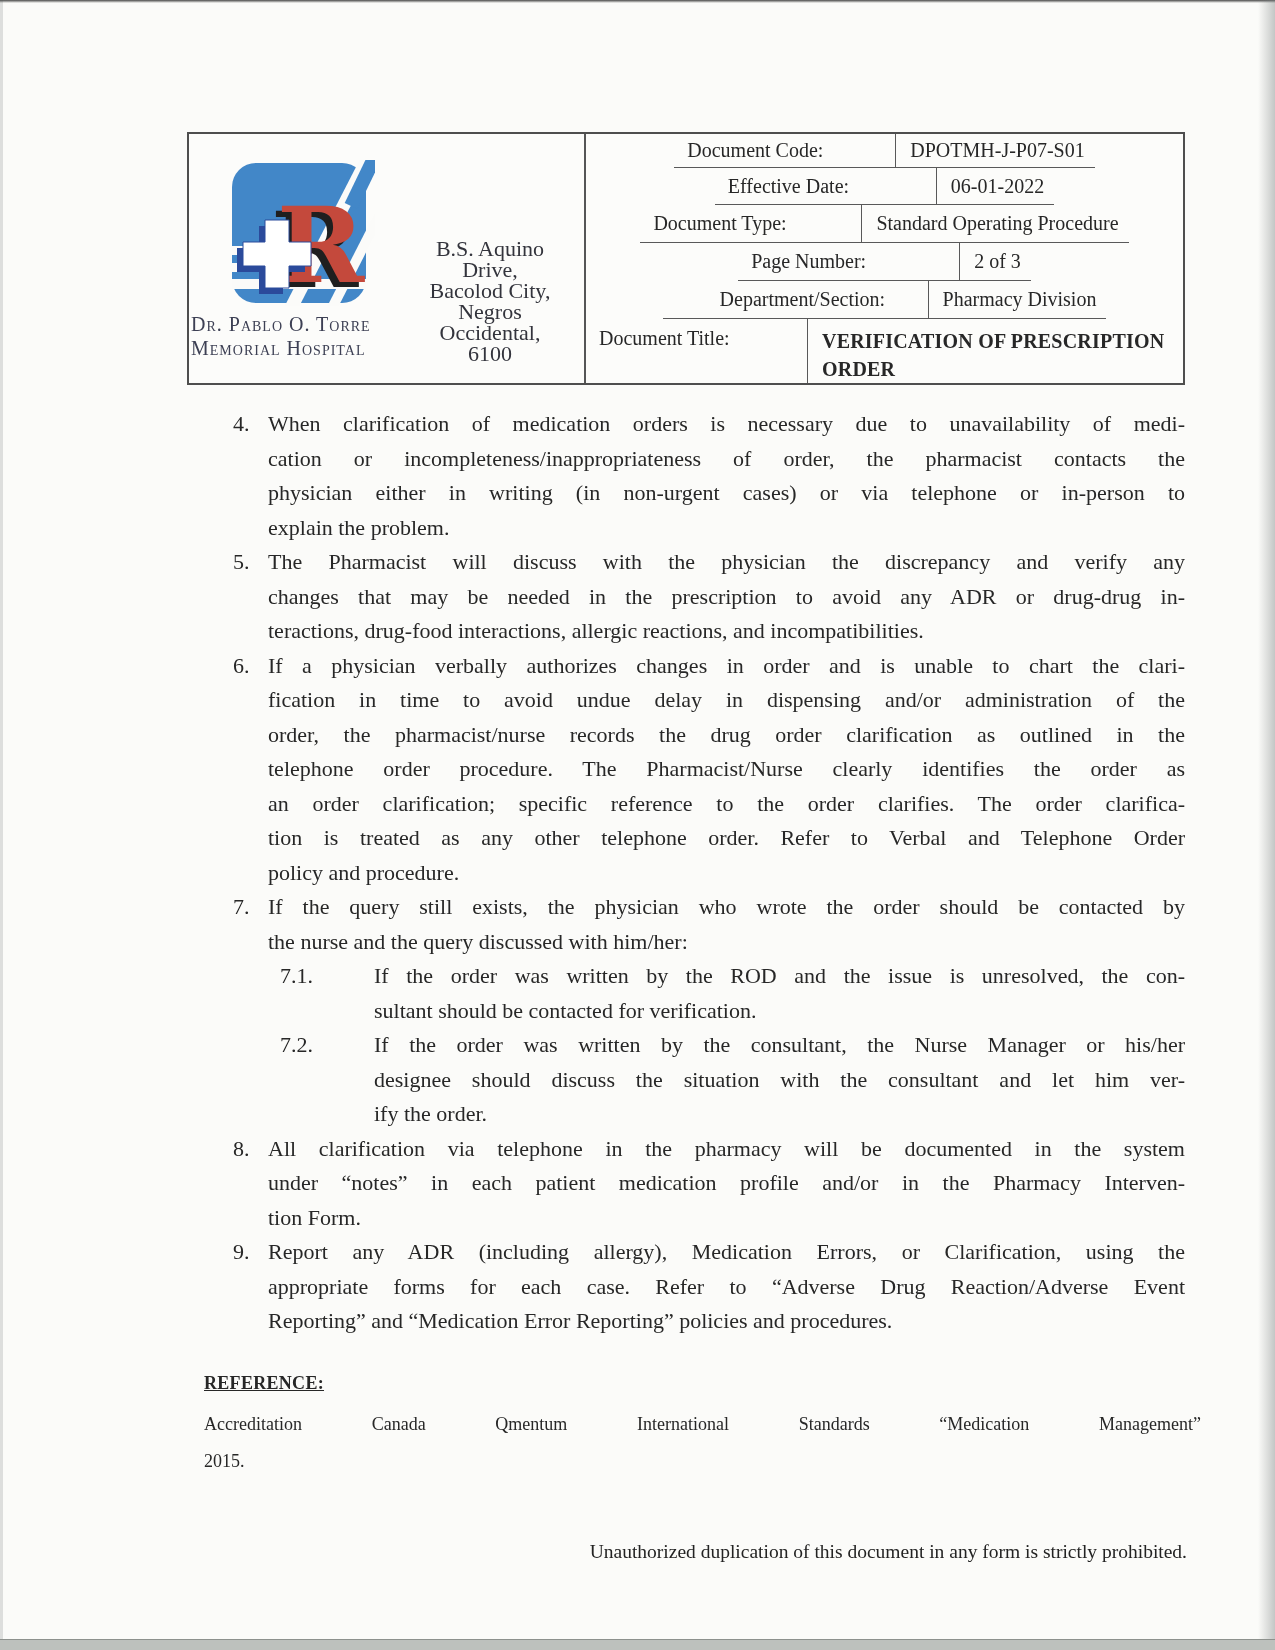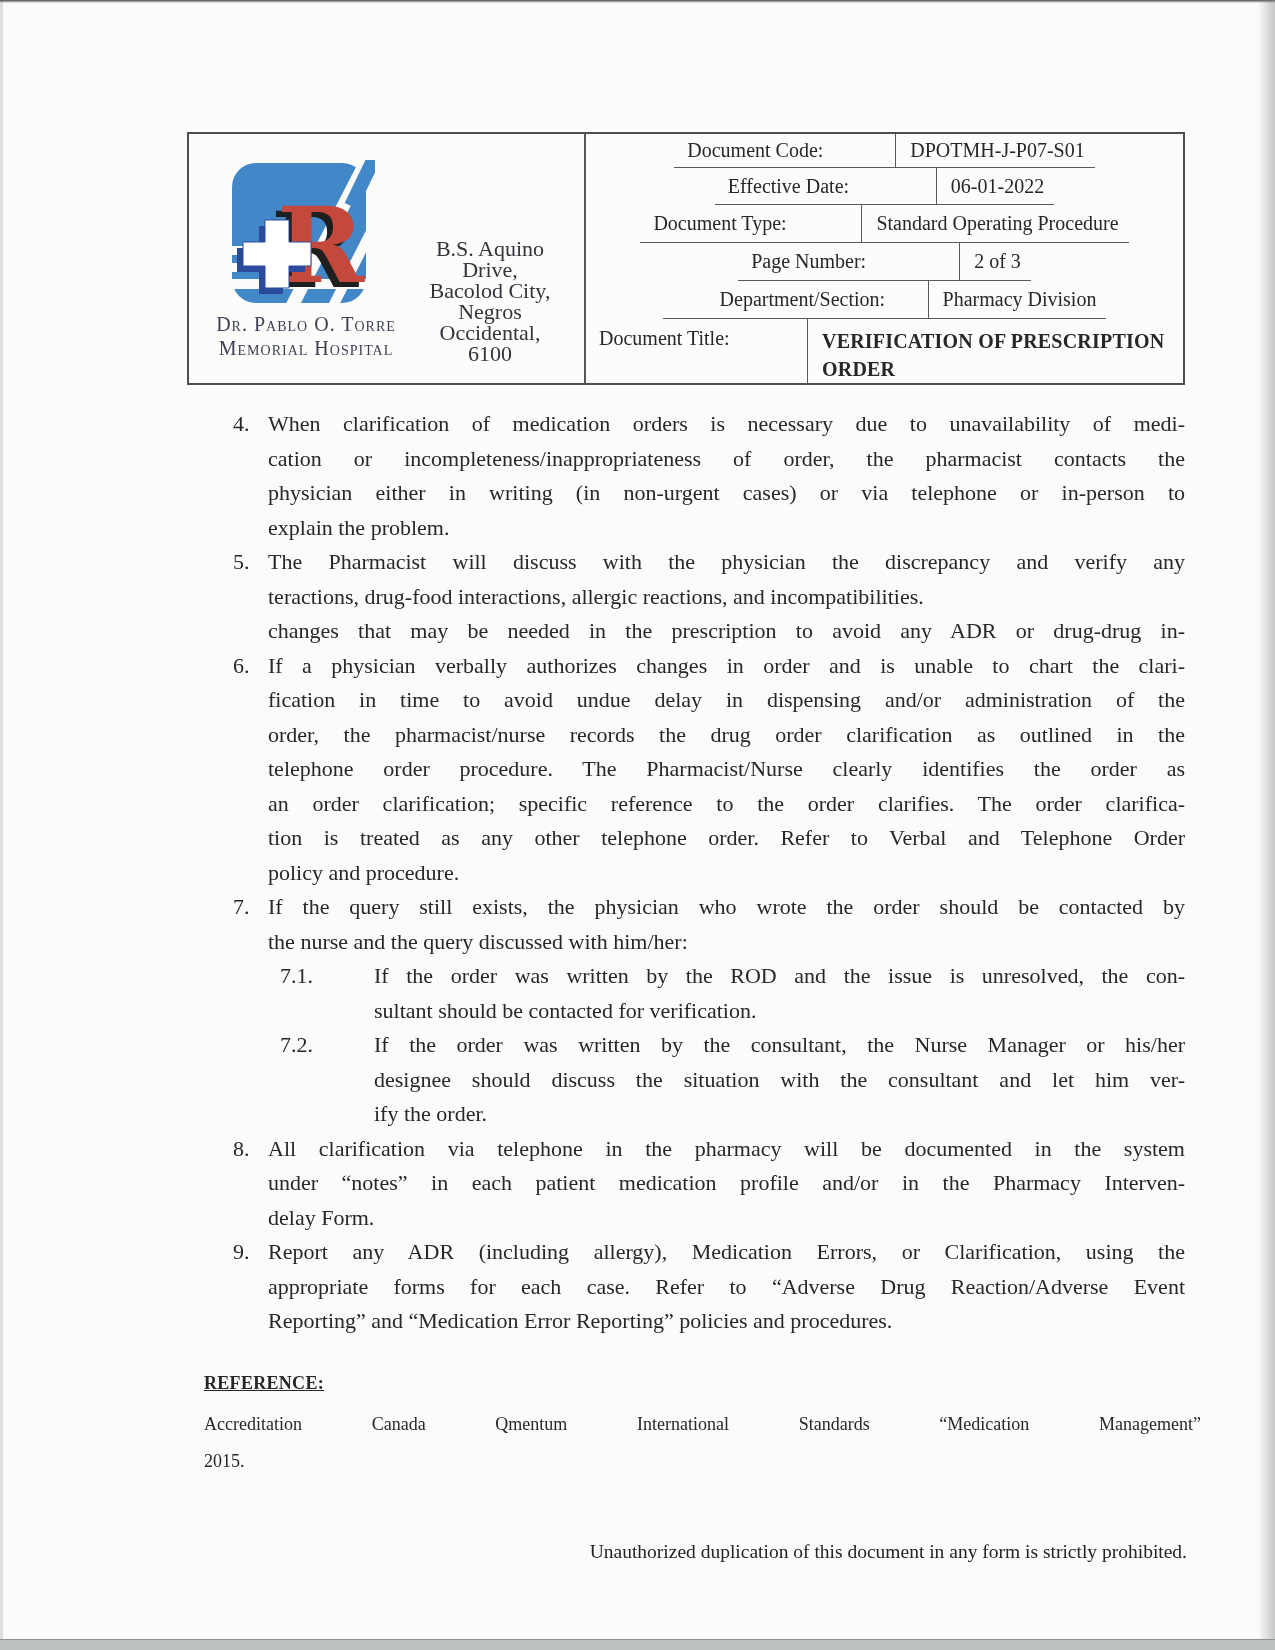--- a/index.html
+++ b/index.html
@@ -16,21 +16,21 @@
   .edge-right  { position:absolute; left:1258px; top:0; width:17px; height:100%;
                  background:linear-gradient(to right, rgba(120,126,126,0), rgba(120,126,126,.42)); }
   .edge-bottom { position:absolute; left:0; top:1639px; width:100%; height:11px;
                  background:#bdc1bd; border-top:1px solid #8d918d; }
 
   
   .htable { position:absolute; left:187px; top:132px; width:998px; height:253px;
             border:2px solid #4e4e4e; box-sizing:border-box; display:flex; background:#fcfcfa; }
   .logo-cell { width:397px; position:relative; border-right:2px solid #565656; box-sizing:border-box; }
   .logo-svg { position:absolute; left:38px; top:26px; }
-  .hosp-name { position:absolute; left:2px; top:178px; width:230px; text-align:center;
+  .hosp-name { position:absolute; left:2px; top:178px; width:230px; text-align:left;
                font-variant:small-caps; font-size:20px; line-height:24px; letter-spacing:1px;
                color:#3d4054; }
   .address { position:absolute; left:226px; top:104px; width:150px; text-align:center;
              font-size:22px; line-height:21px; color:#33343c; }
   .rows-col { flex:1; display:flex; flex-direction:column;align-items:center; }
   .trow { display:flex; border-bottom:1.5px solid #595959; box-sizing:border-box; }
   .rows-col > div:nth-of-type(1) { height:34px; }
   .rows-col > div:nth-of-type(2) { height:37px; }
   .rows-col > div:nth-of-type(3) { height:38px; }
   .rows-col > div:nth-of-type(4) { height:38px; }
@@ -152,23 +152,23 @@
             <div class="pline last">explain the problem.</div>
           </div>
       </div>
 
       <div class="pitem main">
         <span class="num">5.</span>
         <div class="plines">
 
             <div class="pline">The Pharmacist will discuss with the physician the discrepancy and verify any</div>
 
+            <div class="pline">changes that may be needed in the prescription to avoid any ADR or drug-drug in-</div>
+
             <div class="pline last">teractions, drug-food interactions, allergic reactions, and incompatibilities.</div>
-
-            <div class="pline">changes that may be needed in the prescription to avoid any ADR or drug-drug in-</div>
           </div>
       </div>
 
       <div class="pitem main">
         <span class="num">6.</span>
         <div class="plines">
 
             <div class="pline">If a physician verbally authorizes changes in order and is unable to chart the clari-</div>
 
             <div class="pline">fication in time to avoid undue delay in dispensing and/or administration of the</div>
@@ -218,21 +218,21 @@
       </div>
 
       <div class="pitem main">
         <span class="num">8.</span>
         <div class="plines">
 
             <div class="pline">All clarification via telephone in the pharmacy will be documented in the system</div>
 
             <div class="pline">under “notes” in each patient medication profile and/or in the Pharmacy Interven-</div>
 
-            <div class="pline last">delay Form.</div>
+            <div class="pline last">tion Form.</div>
           </div>
       </div>
 
       <div class="pitem main">
         <span class="num">9.</span>
         <div class="plines">
 
             <div class="pline">Report any ADR (including allergy), Medication Errors, or Clarification, using the</div>
 
             <div class="pline">appropriate forms for each case.  Refer to “Adverse Drug Reaction/Adverse Event</div>

